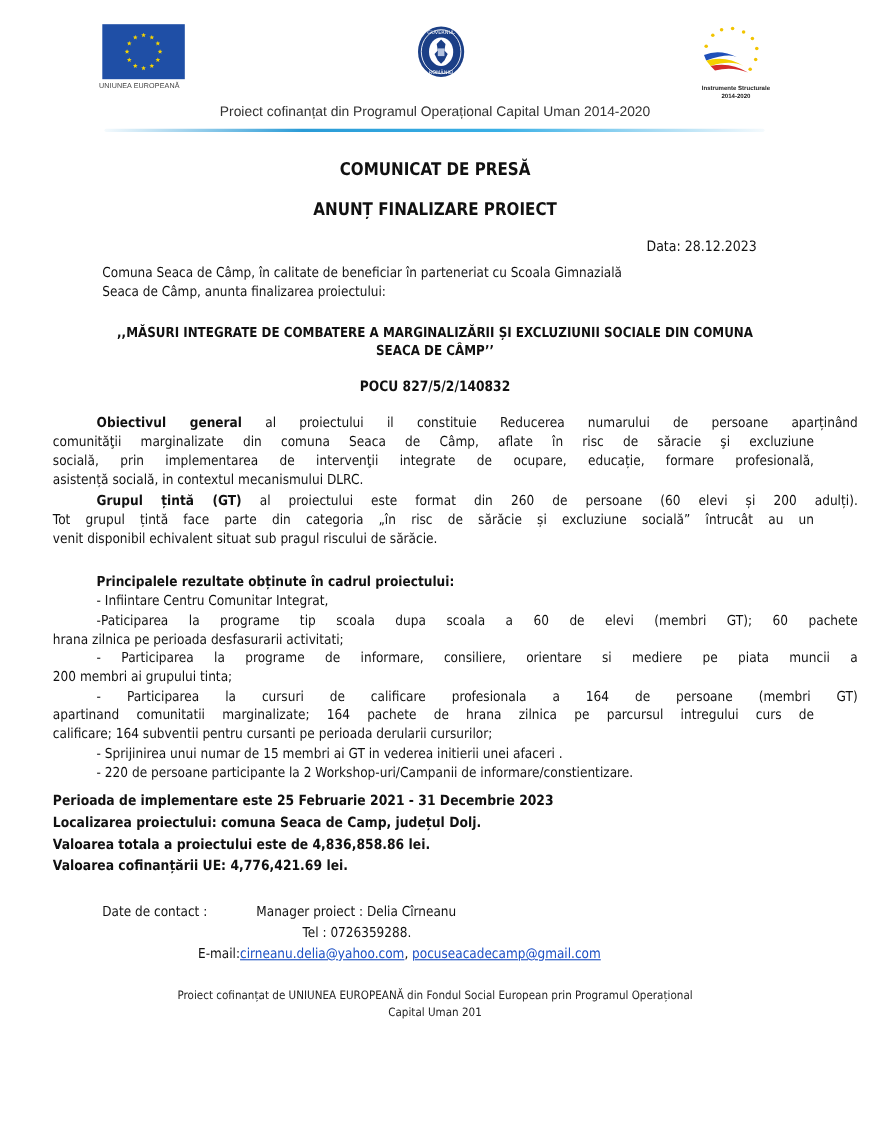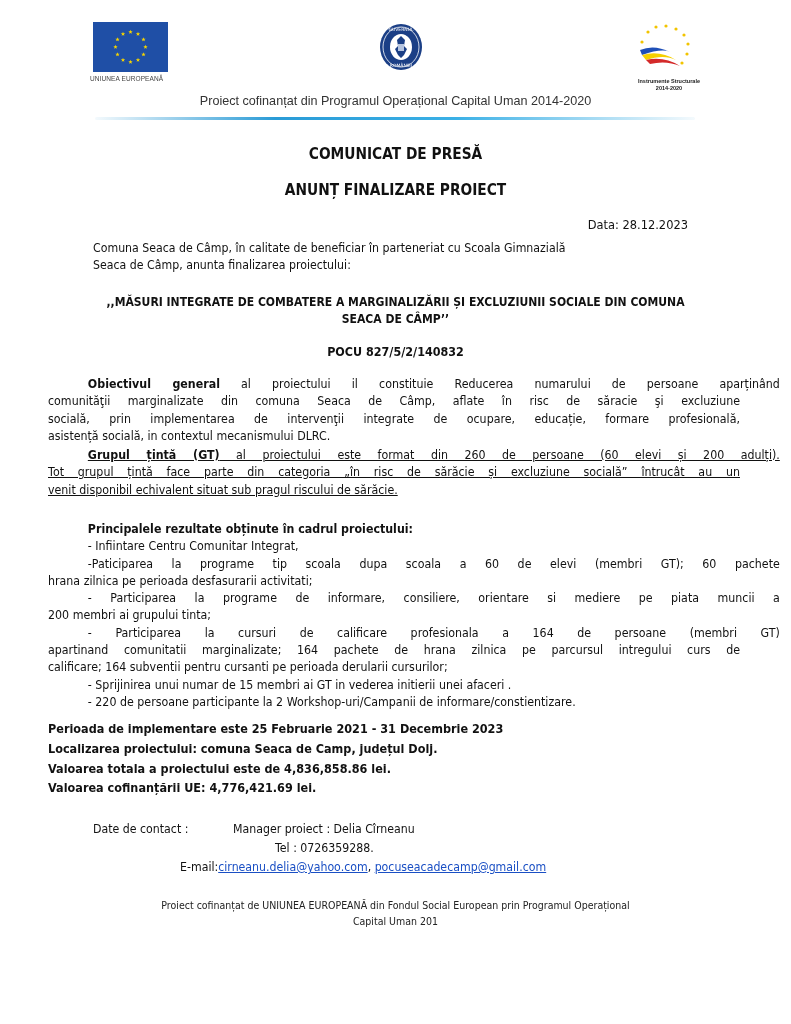--- a/index.html
+++ b/index.html
@@ -251,21 +251,21 @@
   <div class="project-title project-title-2">SEACA DE CÂMP’’</div>
   <div class="project-title pocu-code">POCU 827/5/2/140832</div>
 
   <div class="para" style="top:375px;">
     <span class="line just indent" style="transform: scaleX(0.885); width: 781.921px;"><b>Obiectivul general</b><span> al proiectului il constituie Reducerea numarului de persoane aparținând</span></span>
     <span class="line just" style="transform: scaleX(0.885); width: 781.921px;">comunităţii marginalizate din comuna Seaca de Câmp, aflate în risc de săracie şi excluziune</span>
     <span class="line just" style="transform: scaleX(0.885); width: 781.921px;">socială, prin implementarea de intervenţii integrate de ocupare, educație, formare profesională,</span>
     <span class="line" style="transform: scaleX(0.885); width: 781.921px;">asistență socială, in contextul mecanismului DLRC.</span>
   </div>
 
-  <div class="para" style="top:446px;text-decoration:underline;">
+  <div class="para" style="top:446px;">
     <span class="line just indent" style="transform: scaleX(0.885); width: 781.921px;"><b>Grupul țintă (GT)</b><span> al proiectului este format din 260 de persoane (60 elevi și 200 adulți).</span></span>
     <span class="line just" style="transform: scaleX(0.885); width: 781.921px;">Tot grupul țintă  face parte din categoria „în risc de sărăcie și excluziune socială” întrucât au  un</span>
     <span class="line" style="transform: scaleX(0.885); width: 781.921px;">venit  disponibil echivalent situat sub  pragul  riscului  de sărăcie.</span>
   </div>
 
   <div class="para" style="top:507px;margin-top:13px;">
     <span class="line indent" style="transform: scaleX(0.885); width: 781.921px;"><b>Principalele rezultate obținute în cadrul proiectului:</b></span>
 
     <span class="line indent" style="transform: scaleX(0.885); width: 781.921px;">- Infiintare Centru Comunitar Integrat,</span>
 

